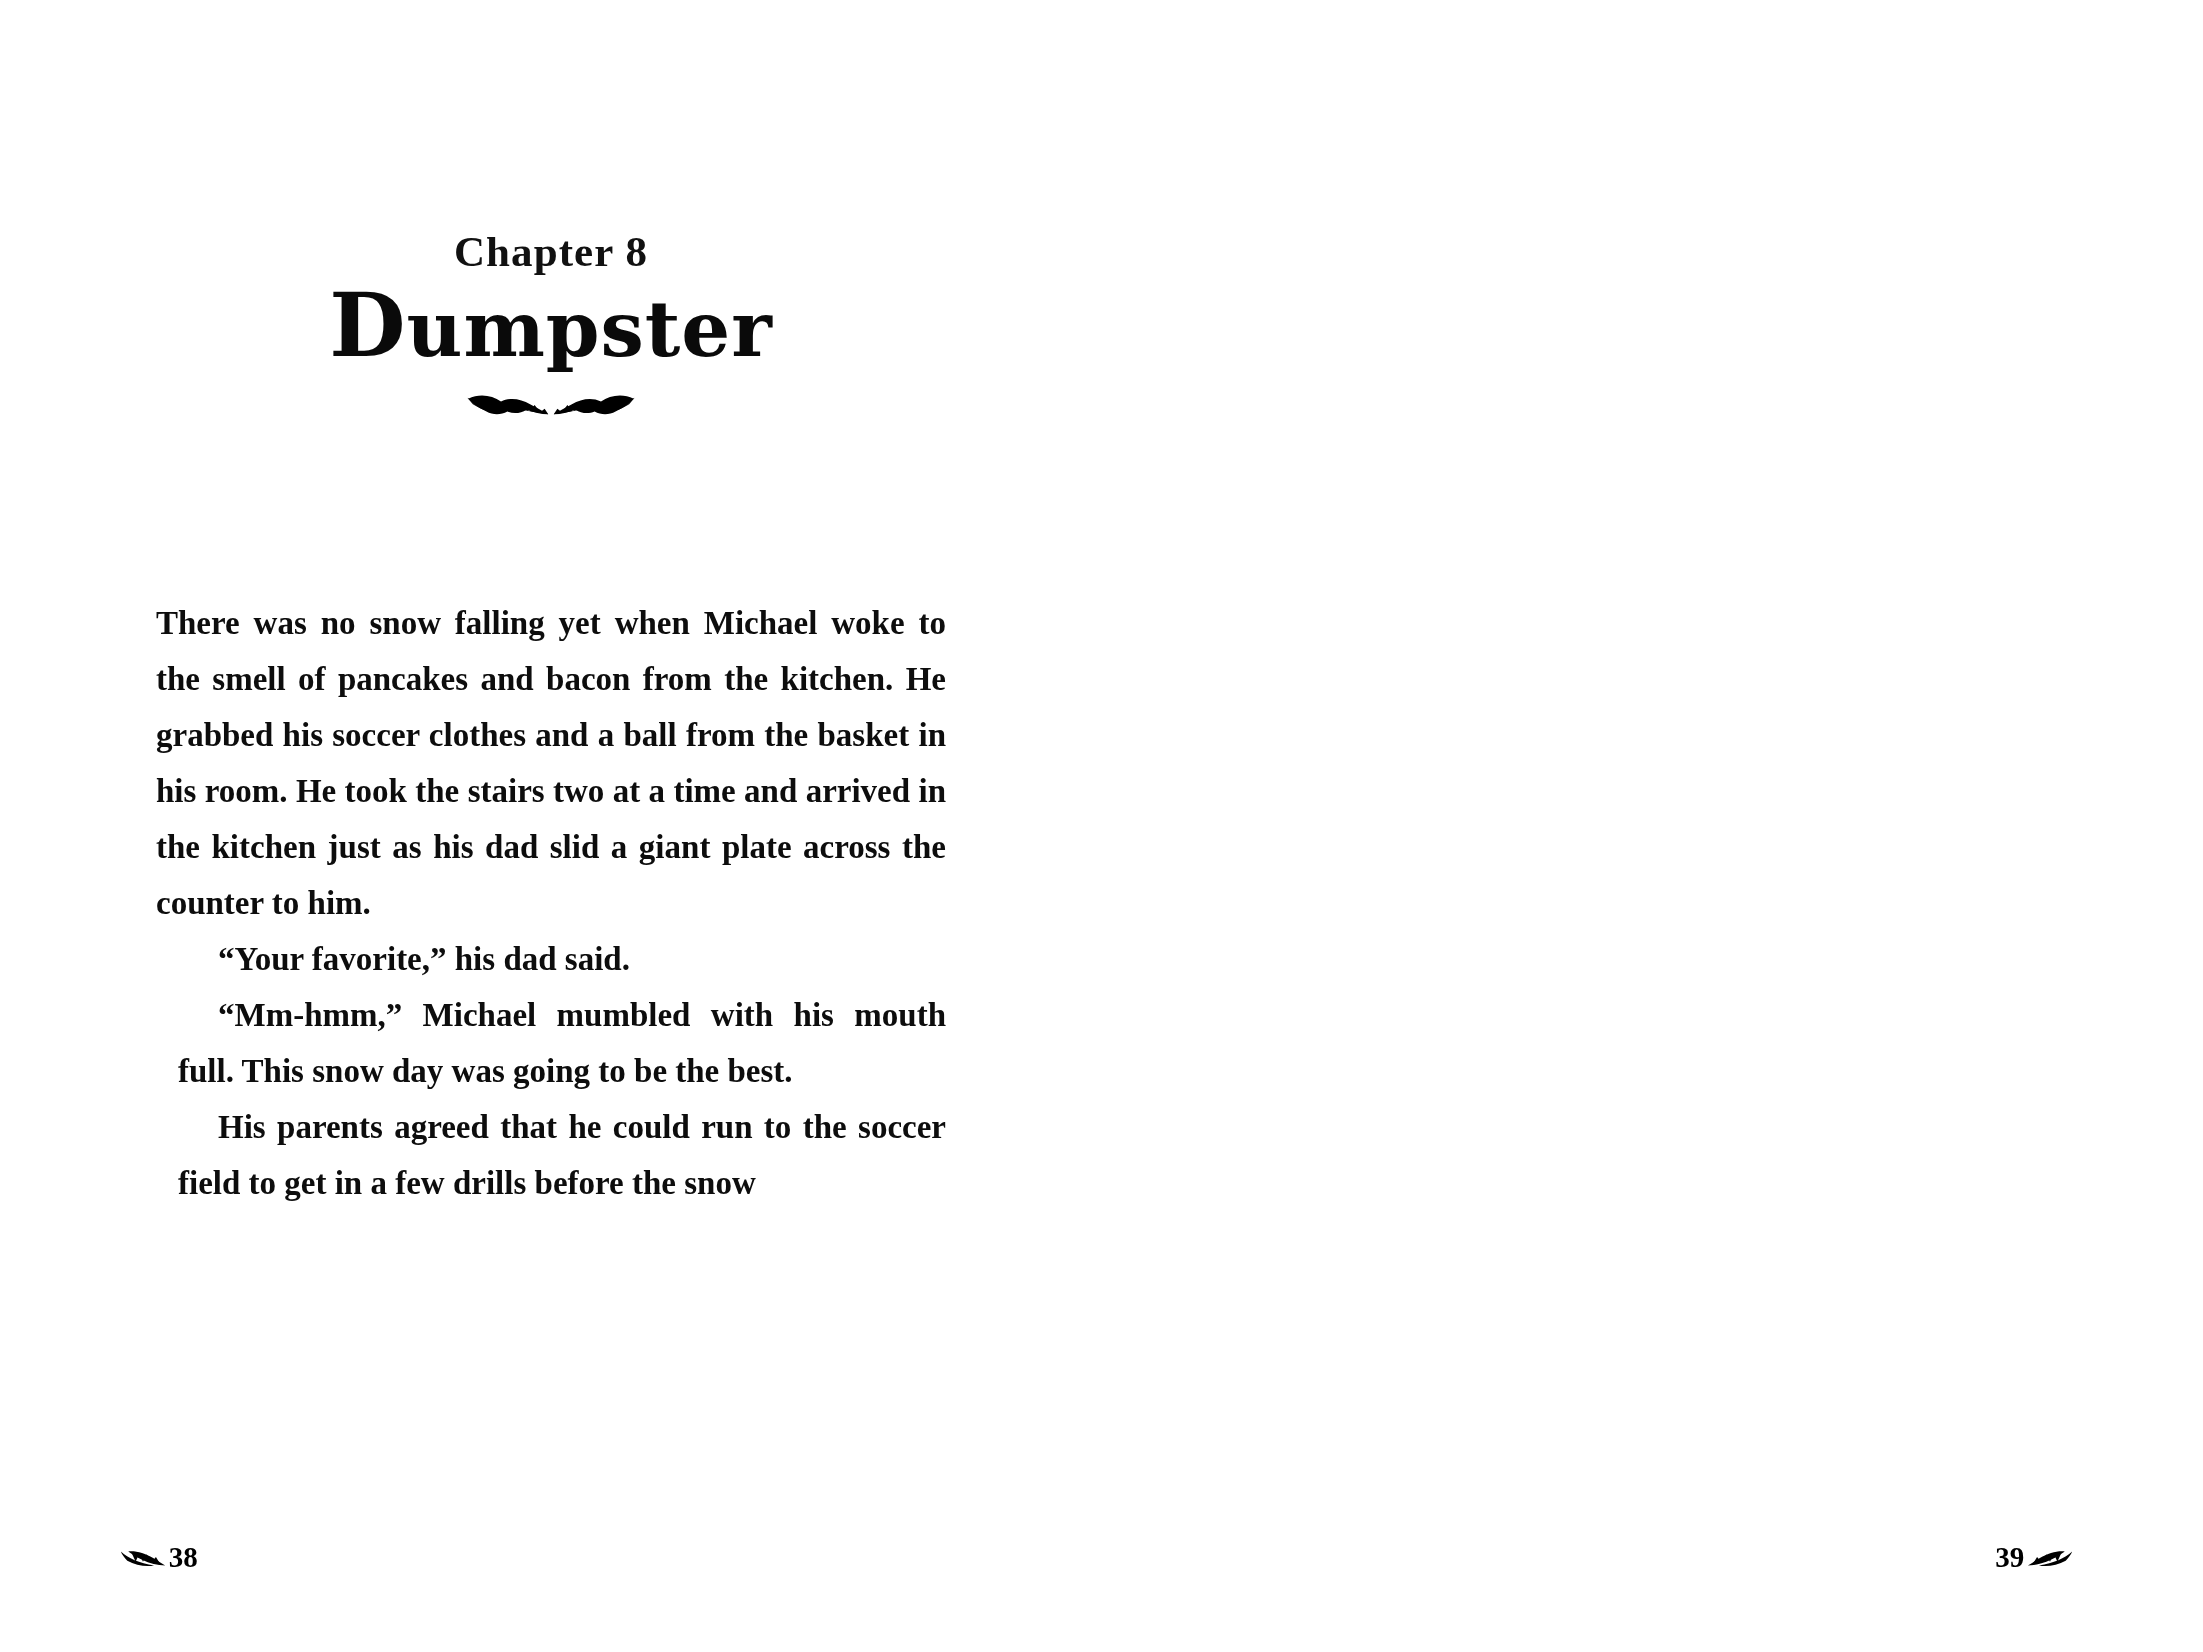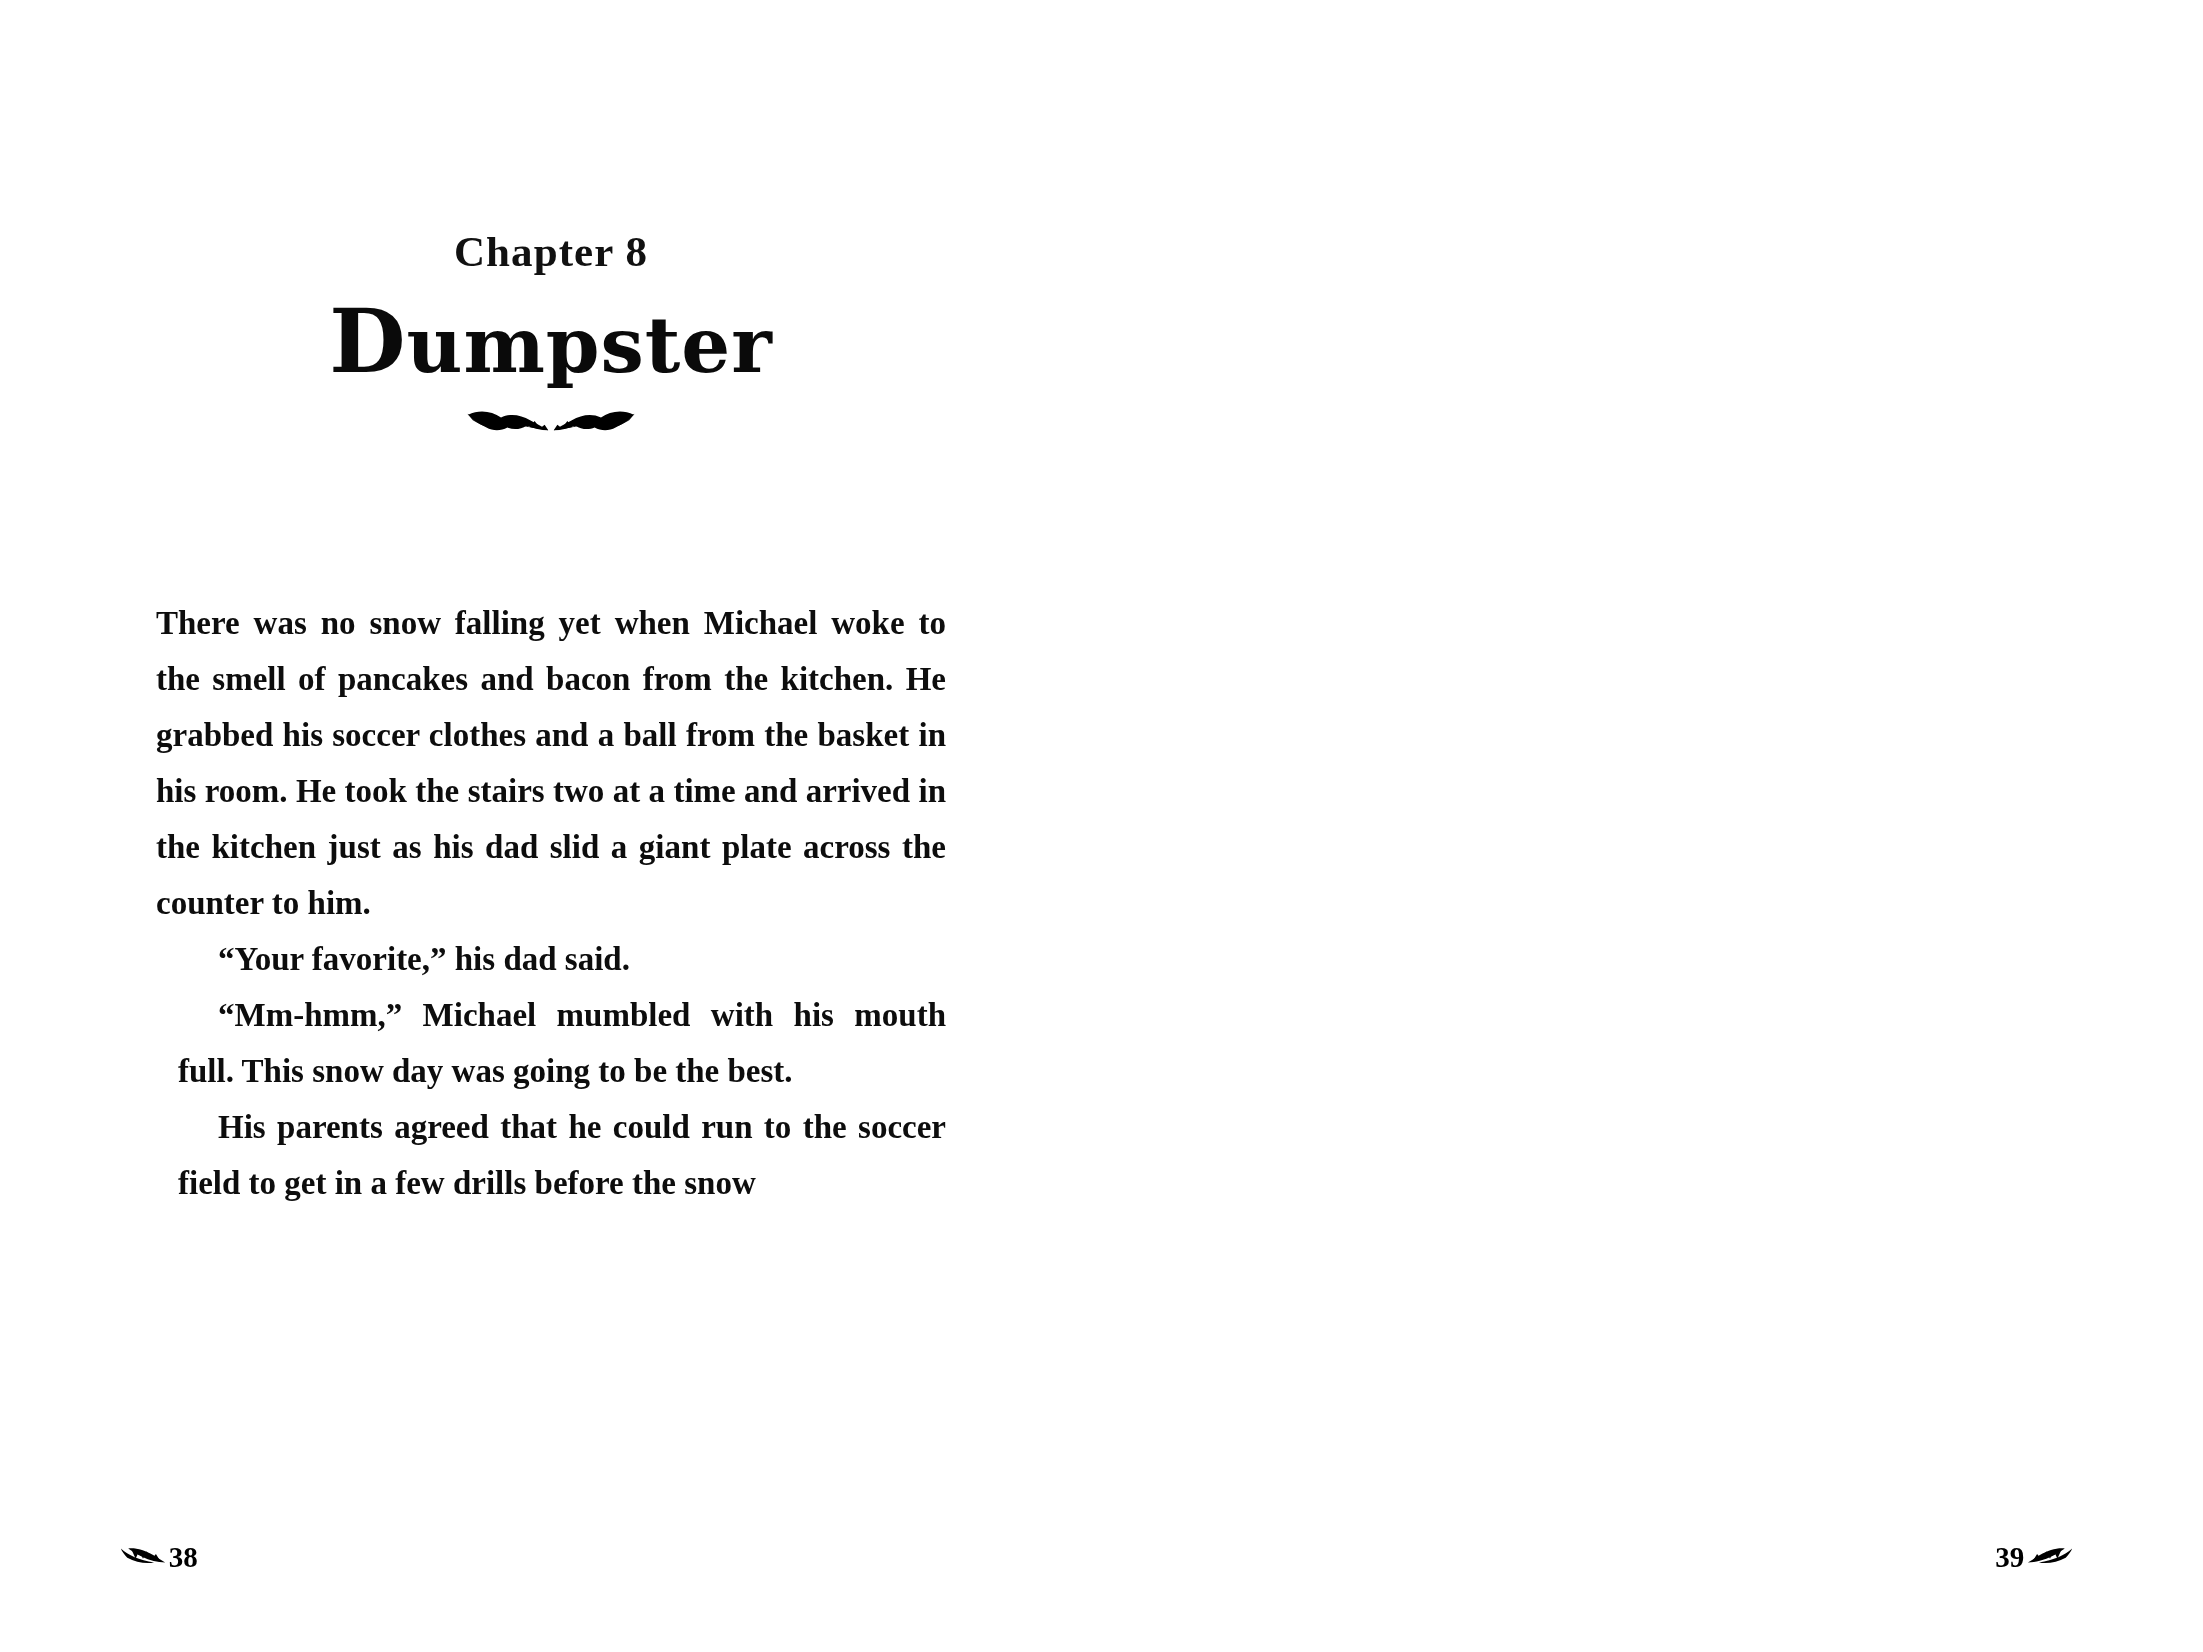--- a/index.html
+++ b/index.html
@@ -39,21 +39,21 @@
     text-align: center;
   }
   .chapter-number {
     font-family: "Liberation Serif", "DejaVu Serif", serif;
     font-size: 43px;
     letter-spacing: 1.1px;
     line-height: 1;
     color: #111;
   }
   .chapter-title {
-    margin-top: 24px;
+    margin-top: 8px;
     font-family: "DejaVu Serif", "Liberation Serif", serif;
     font-size: 77px;
     line-height: 1;
     letter-spacing: 0.9px;
     color: #0a0a0a;
   }
   .chapter-title .dropcap {
     font-size: 88px;
   }
 
@@ -92,20 +92,21 @@
     width: 790px;
   }
 
   
   .folio {
     position: absolute;
     bottom: 81px;
     font-size: 29px;
     line-height: 1;
     display: flex;
+    align-items: center;
     gap: 1.8px;
     color: #000;
   }
   .folio.left { left: 119px; }
   .folio.right { right: 130px; }
   .folio-orn {
     width: 48px;
     height: 24px;
     display: block;
   }

